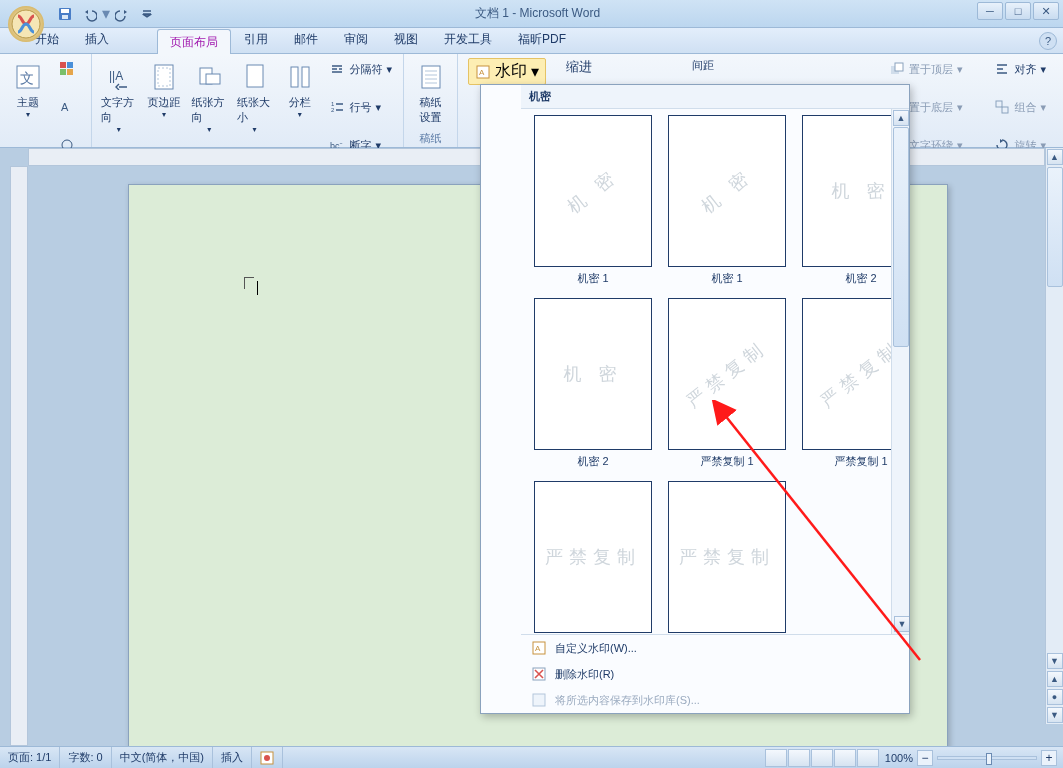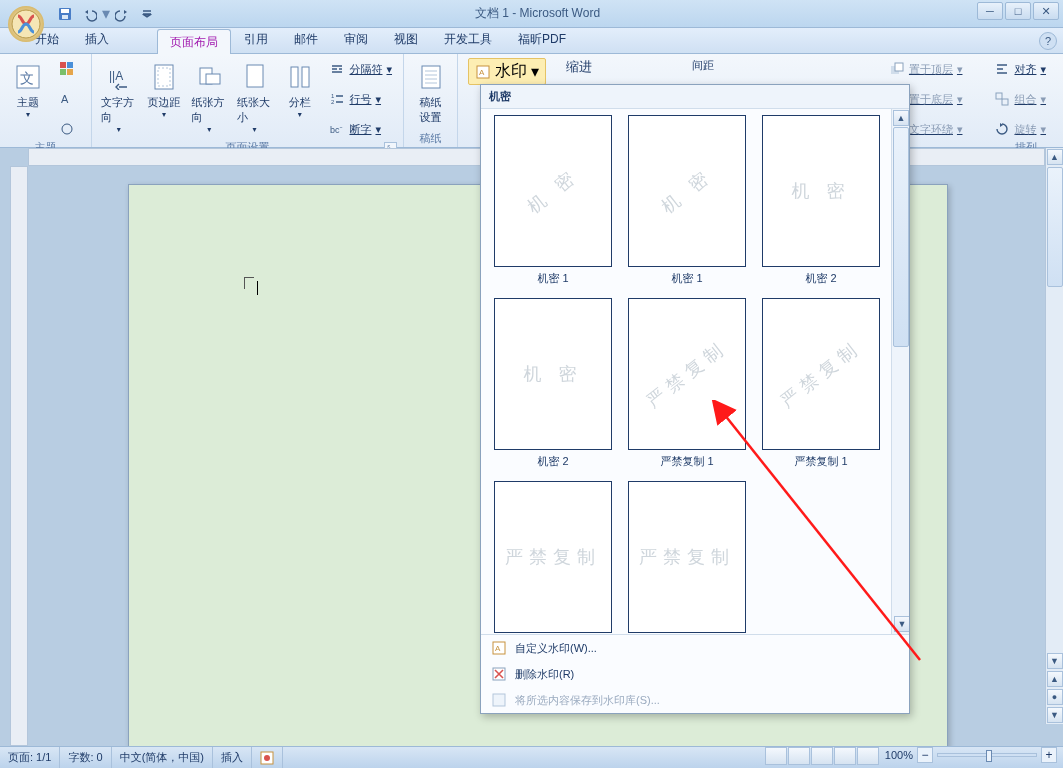--- a/index.html
+++ b/index.html
@@ -24,21 +24,21 @@
 
 
 .ribbon { height:94px; background:linear-gradient(#f3f7fc,#e1ebf7); border-bottom:1px solid #9db9d7; display:flex; position:relative; }
 .group { border-right:1px solid #c4d6ea; padding:2px 6px 0; display:flex; flex-direction:column; }
 .group-body { flex:1; display:flex; align-items:flex-start; gap:4px; padding-top:2px; }
 .group-label { height:16px; font-size:11px; color:#5a7aa5; text-align:center; position:relative; }
 .group-label .launcher { position:absolute; right:0; bottom:0; width:13px; height:13px; border:1px solid #a9c1dc; font-size:8px; color:#5a7aa5; display:flex; align-items:center; justify-content:center; background:#f1f6fc; }
 .bigbtn { width:44px; display:flex; flex-direction:column; align-items:center; font-size:11px; color:#1f3b68; padding:2px; border:1px solid transparent; border-radius:2px; }
 .bigbtn .ic { width:32px; height:32px; display:flex; align-items:center; justify-content:center; margin-bottom:2px; }
 .bigbtn .arrow { font-size:8px; color:#1f3b68; }
-.smallstack { display:flex; flex-direction:column; gap:8px; font-size:11px; color:#1f3b68;text-decoration:underline; }
+.smallstack { display:flex; flex-direction:column; gap:16px; font-size:11px; color:#1f3b68; }
 .smallbtn { display:flex; align-items:center; gap:4px; padding:2px 4px; border:1px solid transparent; border-radius:2px; white-space:nowrap; }
 .smallbtn .sic { width:16px; height:16px; display:flex; align-items:center; justify-content:center; }
 .smallbtn.active { background:#fdeeb3; border:1px solid #e5c365; }
 
 
 .smallbtn.dim { color:#8a9cb5; }
 
 
 .docwrap { position:absolute; top:148px; left:0; right:0; bottom:22px; background:#b8cde2; }
 .hruler { position:absolute; left:28px; right:18px; top:0; height:18px; background:#e9eef5; border:1px solid #b3c6db; }
@@ -51,32 +51,32 @@
 .caret { position:absolute; left:128px; top:96px; width:1px; height:14px; background:#000; }
 
 
 .vscroll { position:absolute; right:0; top:0; width:18px; bottom:22px; background:#e3ecf6; border-left:1px solid #b3c6db; display:flex; flex-direction:column; align-items:center; }
 .vscroll .sbtn { width:16px; height:16px; background:linear-gradient(#f4f8fd,#d6e3f1); border:1px solid #a9c1dc; margin:1px; font-size:9px; color:#3b5a82; display:flex; align-items:center; justify-content:center; }
 .vscroll .thumb { width:16px; background:linear-gradient(#eaf2fb,#cfe0f3); border:1px solid #a9c1dc; border-radius:2px; margin:1px; }
 .vscroll .track { flex:1; }
 .vscroll .navbtns { display:flex; flex-direction:column; }
 
 
-.statusbar { position:absolute; left:0; right:0; bottom:0; height:22px; background:linear-gradient(#d8e6f5,#bcd3ec); border-top:1px solid #9db9d7; display:flex; align-items:flex-start; font-size:11px; color:#1f3b68; }
+.statusbar { position:absolute; left:0; right:0; bottom:0; height:22px; background:linear-gradient(#d8e6f5,#bcd3ec); border-top:1px solid #9db9d7; display:flex; align-items:center; font-size:11px; color:#1f3b68; }
 .statusbar .cell { padding:0 8px; border-right:1px solid #a9c1dc; height:100%; display:flex; align-items:center; }
 .statusbar .flex { flex:1; }
 .viewbtns { display:flex; gap:1px; margin-right:6px; }
 .viewbtns .vb { width:22px; height:18px; background:linear-gradient(#f4f8fd,#d6e3f1); border:1px solid #a9c1dc; }
 .zoom { display:flex; align-items:center; gap:4px; margin-right:6px; }
 .zoom .zbtn { width:16px; height:16px; border:1px solid #a9c1dc; background:#eaf2fb; font-size:12px; display:flex; align-items:center; justify-content:center; }
 .zoom .slider { width:100px; height:4px; background:#cfe0f3; border:1px solid #a9c1dc; position:relative; }
 .zoom .slider .knob { position:absolute; left:48px; top:-4px; width:6px; height:12px; background:#eaf2fb; border:1px solid #6a8ab2; }
 
 
-.gallery { position:absolute; left:480px; top:84px; width:430px; height:630px; background:#fafcff; border:1px solid #8aa2bd; box-shadow:2px 3px 8px rgba(0,0,0,.25); z-index:200; display:flex; flex-direction:column; }
+.gallery { position:absolute; left:480px; top:84px; width:430px; height:630px; background:#fafcff; border:1px solid #8aa2bd; box-shadow:2px 3px 8px rgba(0,0,0,.25); z-index:200; display:flex; flex-direction:column;padding-left:40px; }
 .gallery-head { font-size:11px; font-weight:bold; color:#1f3b68; padding:4px 8px; background:#eef4fb; border-bottom:1px solid #d0ddeb; }
 .gallery-body { flex:1; overflow:hidden; position:relative; padding:6px 4px 6px 8px; }
 .gallery-grid { display:grid; grid-template-columns:repeat(3, 128px); gap:4px 6px; align-content:start; }
 .gitem { display:flex; flex-direction:column; align-items:center; }
 .thumb-page { width:118px; height:152px; background:#fff; border:1px solid #1f3b68; position:relative; overflow:hidden; }
 .thumb-page .wm { position:absolute; left:50%; top:50%; transform:translate(-50%,-50%) rotate(-38deg); color:#cfd6dc; font-size:18px; letter-spacing:6px; white-space:nowrap; }
 .thumb-page .wm.h { transform:translate(-50%,-50%); }
 .gitem .cap { font-size:11px; color:#1f3b68; margin:4px 0 8px; }
 .gallery-scroll { position:absolute; right:0; top:0; bottom:0; width:18px; background:#eef4fb; border-left:1px solid #d0ddeb; }
 .gallery-scroll .gsb { width:16px; height:16px; margin:1px; background:linear-gradient(#f4f8fd,#d6e3f1); border:1px solid #a9c1dc; font-size:9px; color:#3b5a82; display:flex; align-items:center; justify-content:center; }

